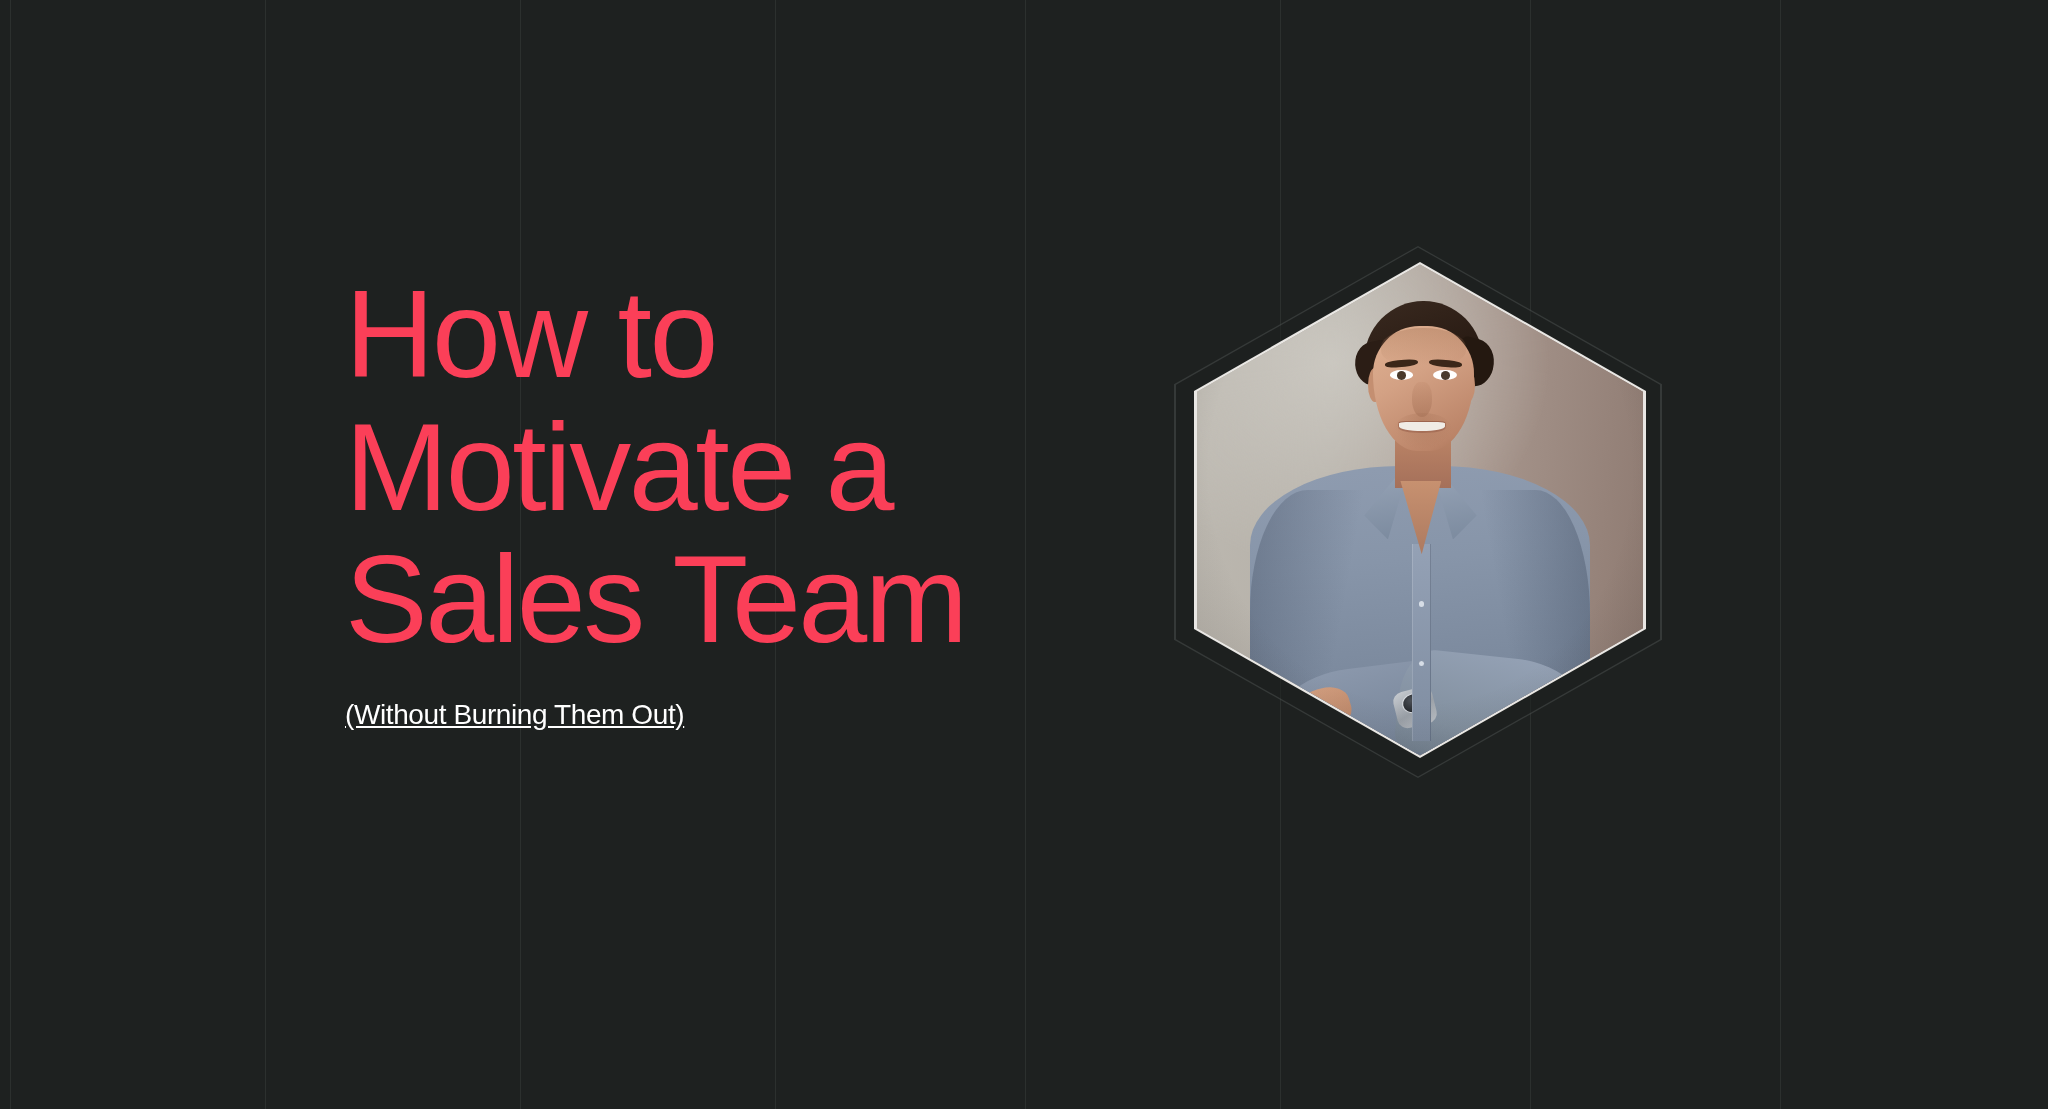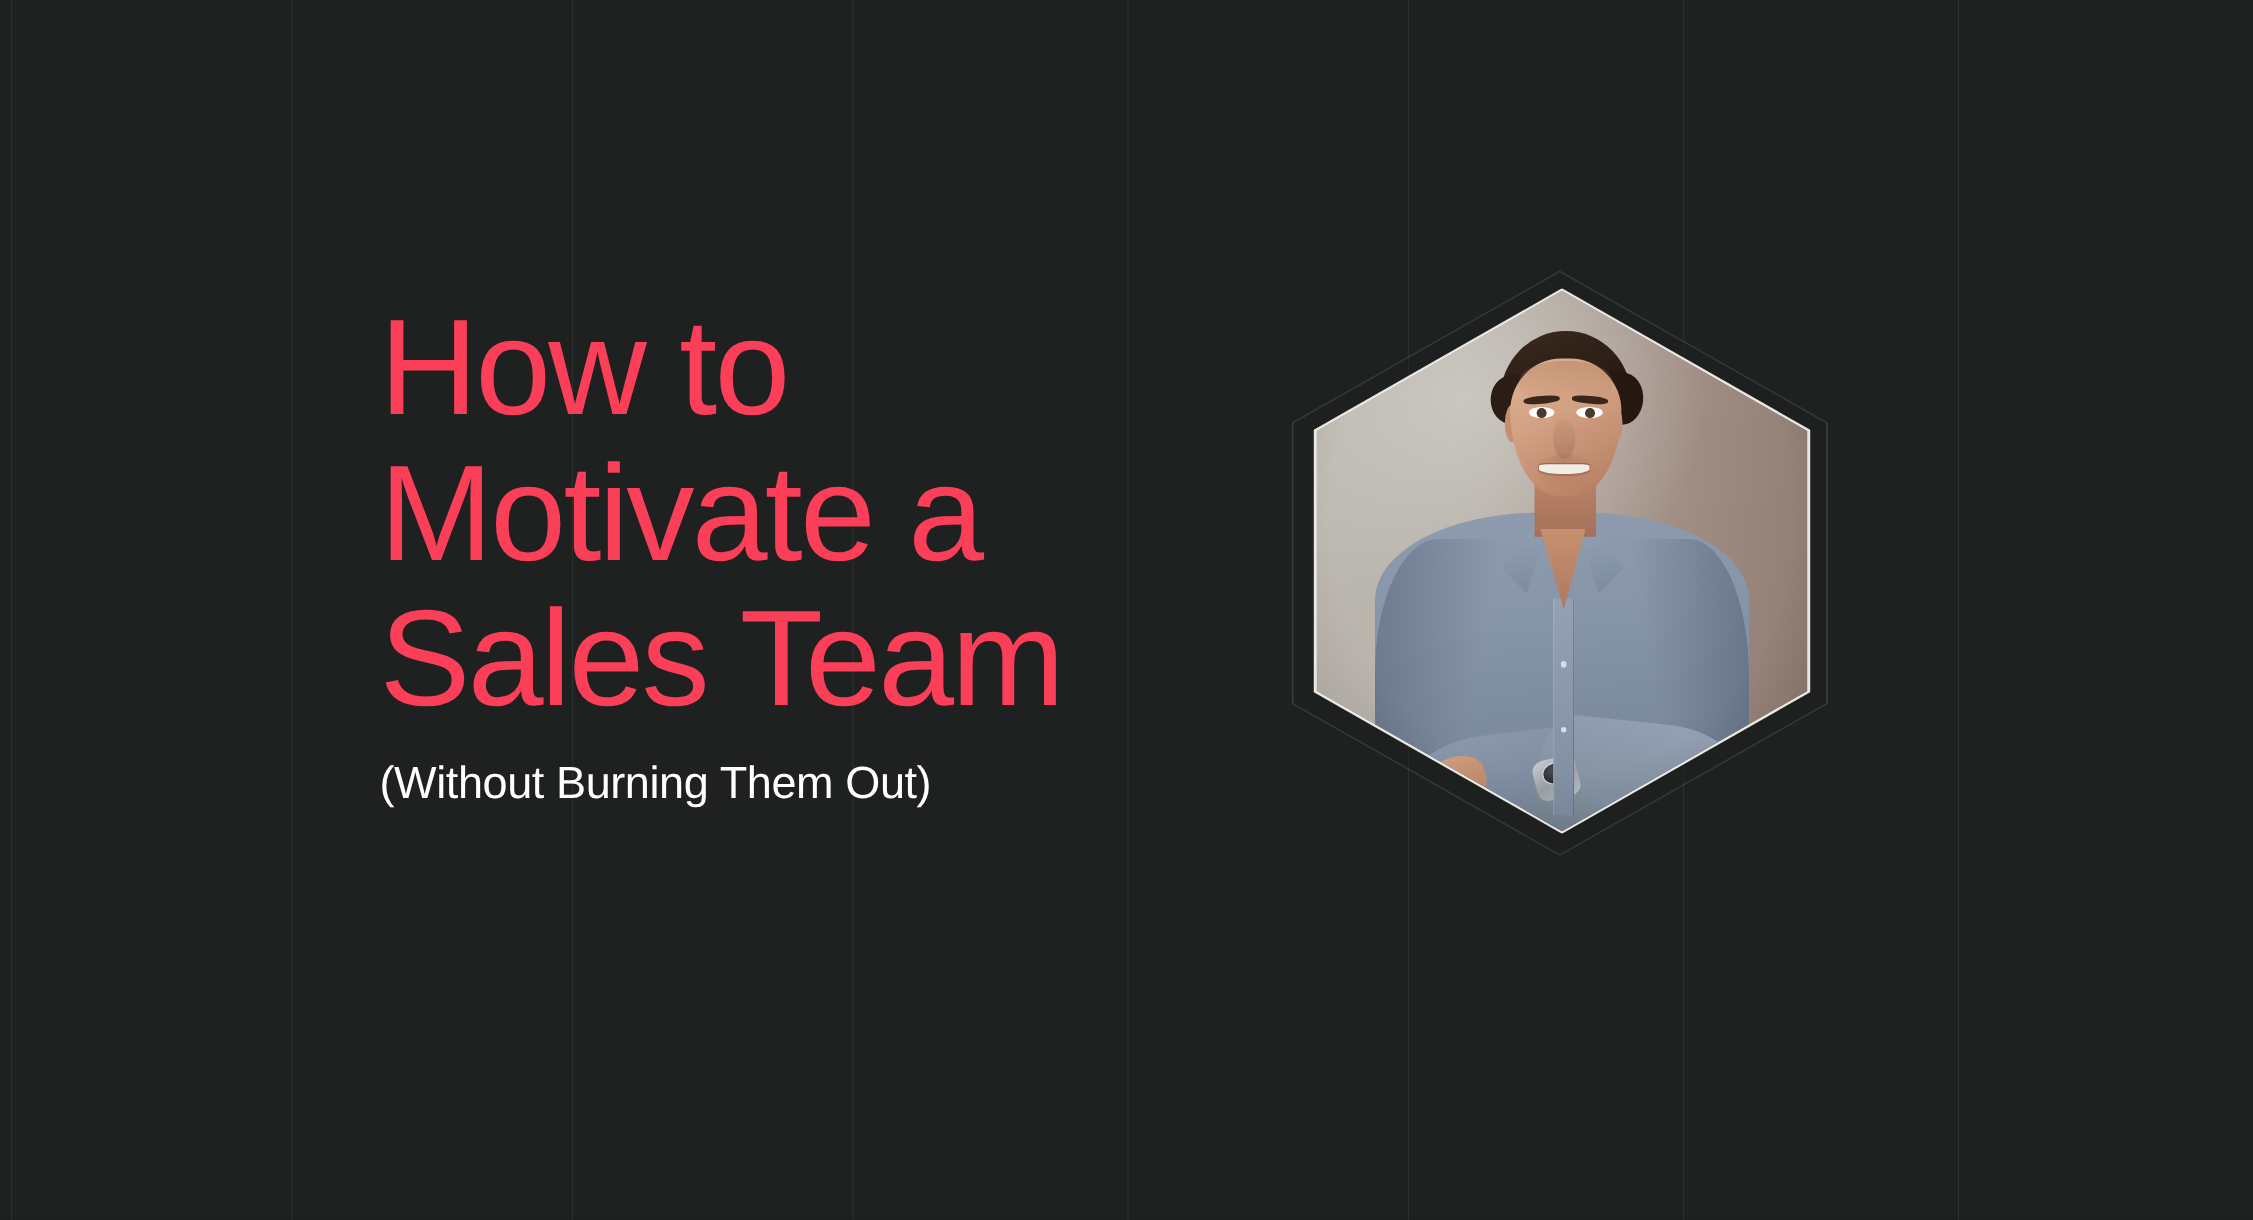--- a/index.html
+++ b/index.html
@@ -46,26 +46,27 @@
     font-family: "Liberation Sans", sans-serif;
     font-weight: 400;
     font-size: 124px;
     line-height: 1.07;
     letter-spacing: -2.5px;
     color: #fb3f58;
     white-space: pre-line;
   }
 
   .subtitle {
-    margin-top: 22px;
+    margin-top: 33px;
     font-family: "Liberation Sans", sans-serif;
     font-weight: 500;
-    font-size: 41px;
+    font-size: 28px;
     letter-spacing: -0.4px;
     color: #ffffff;
+    text-decoration: underline;
   }
 
   
   .portrait-wrap {
     position: absolute;
     left: 1168px;
     top: 238px;
     width: 500px;
     height: 548px;
   }

